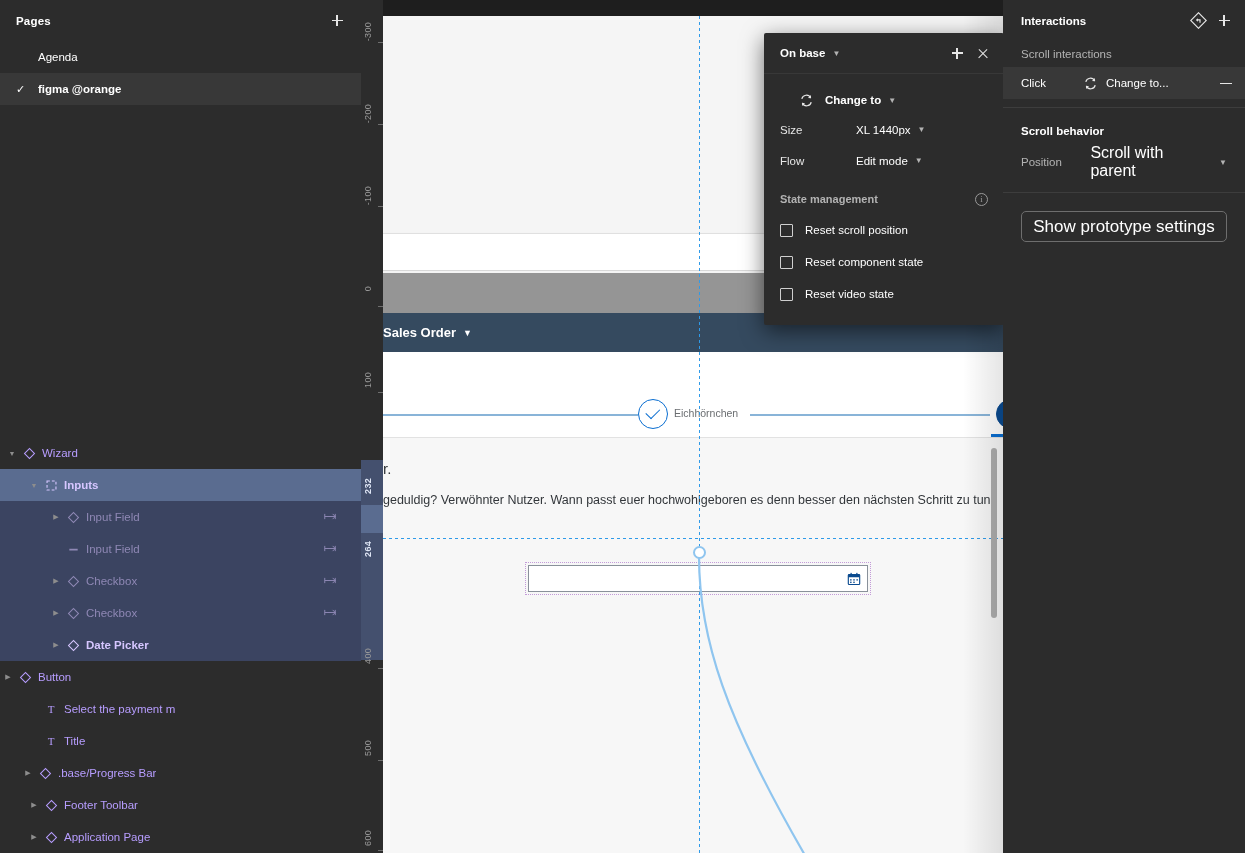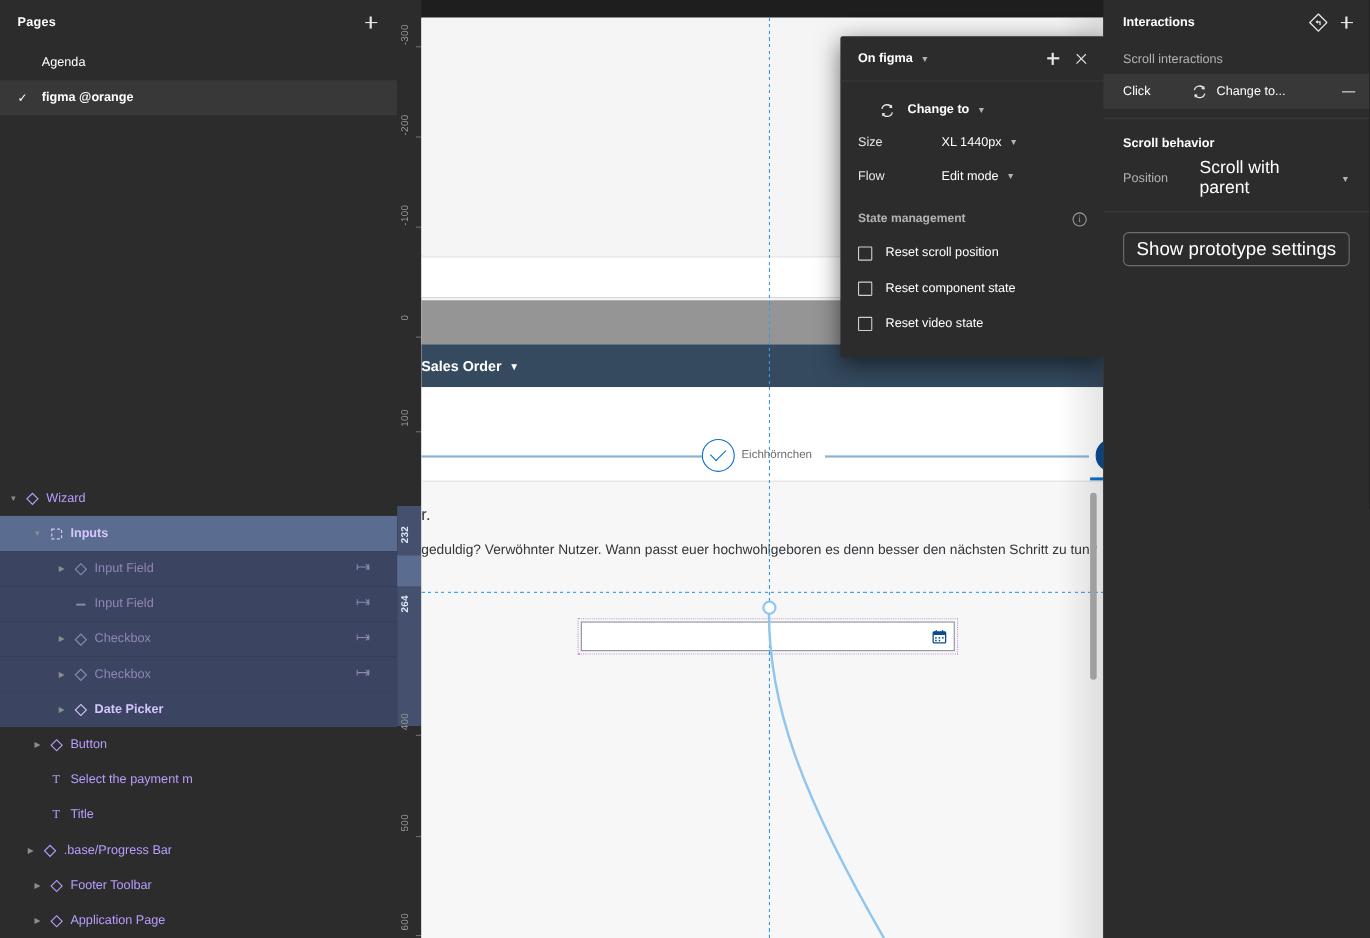--- a/index.html
+++ b/index.html
@@ -320,21 +320,21 @@
         </div>
         <div class="layer-row sel-child bright" style="padding-left: 48px;">
           <span class="caret">▶</span>
           <span class="lc-ico">
             <svg width="13" height="13" viewBox="0 0 14 14">
               <rect x="3.2" y="3.2" width="7.6" height="7.6" transform="rotate(45 7 7)" fill="none" stroke="#d6c6ff" stroke-width="1.1"></rect>
             </svg>
           </span>
           <span class="llabel">Date Picker</span>
         </div>
-        <div class="layer-row plain" style="padding-left: 26px;">
+        <div class="layer-row plain" style="">
           <span class="caret">▶</span>
           <span class="lc-ico">
             <svg width="13" height="13" viewBox="0 0 14 14">
               <rect x="3.2" y="3.2" width="7.6" height="7.6" transform="rotate(45 7 7)" fill="none" stroke="#b79dff" stroke-width="1.1"></rect>
             </svg>
           </span>
           <span class="llabel">Button</span>
         </div>
         <div class="layer-row plain" style="padding-left: 26px;">
           <span class="caret"></span>
@@ -453,21 +453,21 @@
       <path d="M 316 540 C 316 620, 340 700, 430 853" fill="none" stroke="#8fc5ef" stroke-width="2.2"></path>
     </svg>
     <div class="proto-node" style="left:310px;top:530px;"></div>
 
     <div class="scrollbar-v"></div>
     <div class="canvas-shadow"></div>
   </div>
 
   <div id="popup">
     <div class="pop-head">
-      <span class="pop-title">On figma</span>
+      <span class="pop-title">On base</span>
       <span class="caret-sm">▼</span>
       <span class="spacer"></span>
       <span class="icon-btn plus-btn"></span>
       <span class="close-x"></span>
     </div>
 
     <div class="pop-body">
       <div class="change-row">
         <svg width="15" height="15" viewBox="0 0 16 16">
           <path d="M3 6.3 A5 5 0 0 1 12.4 5.2" fill="none" stroke="#e6e6e6" stroke-width="1.3"></path>

